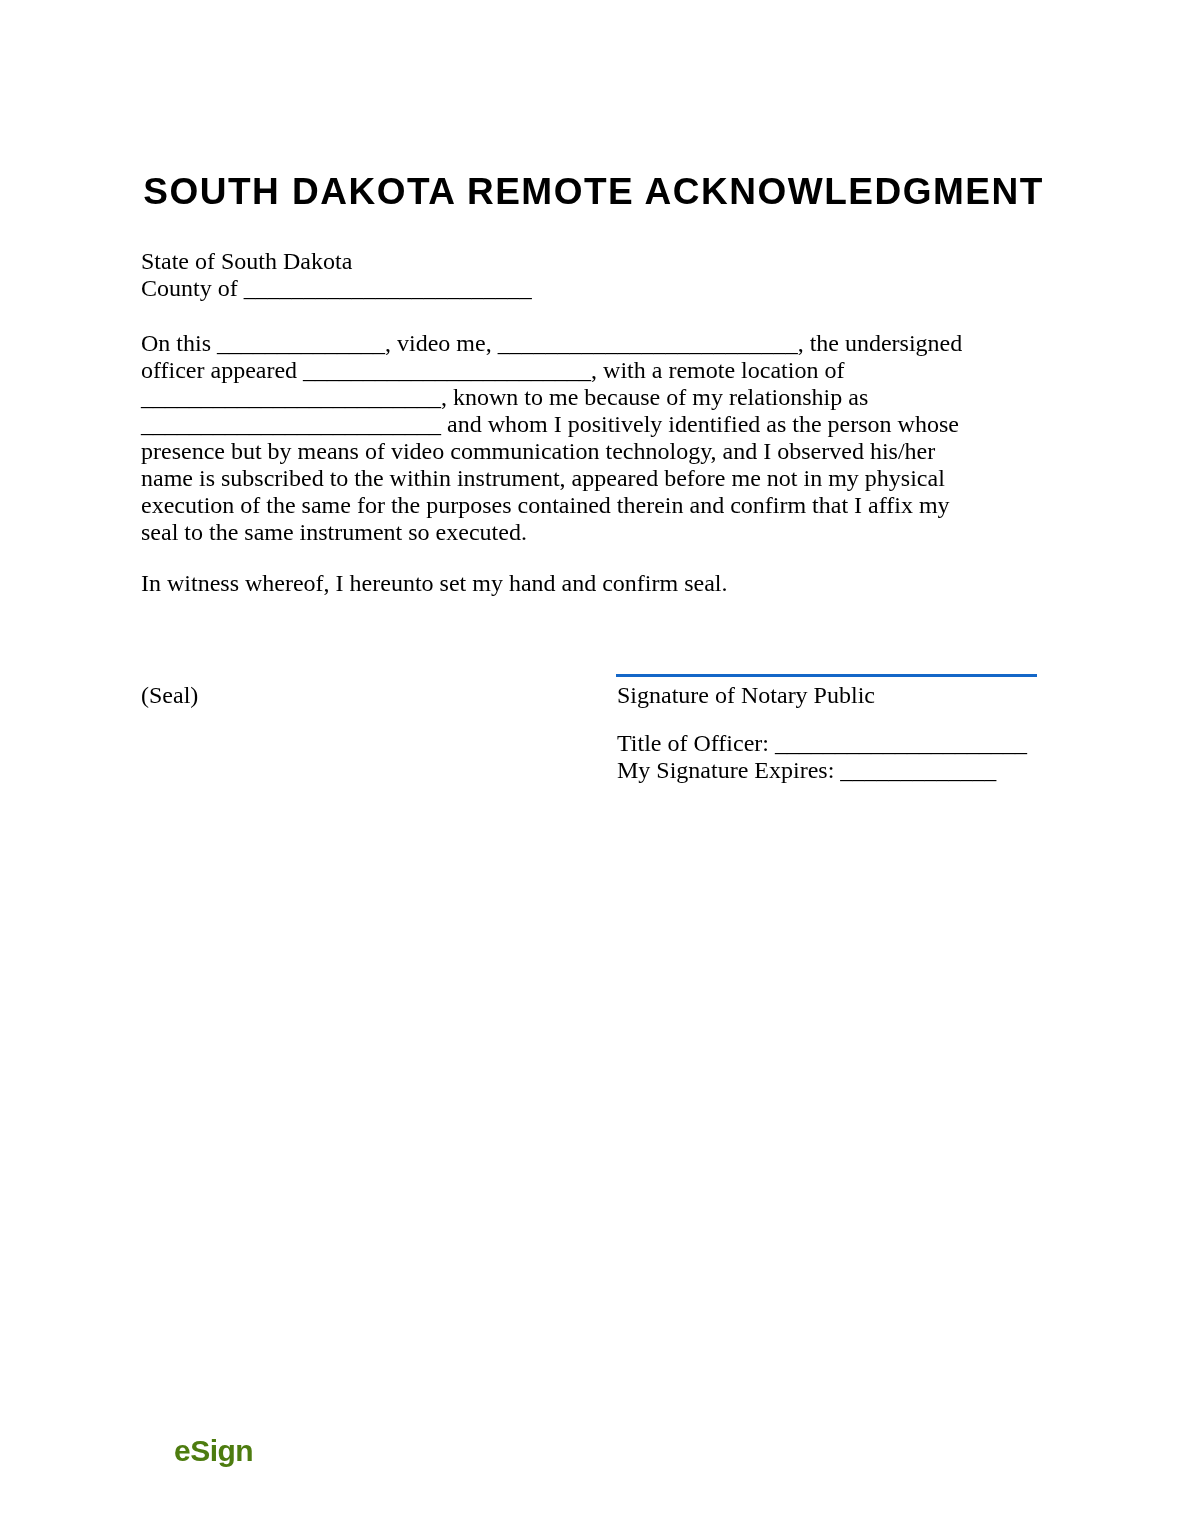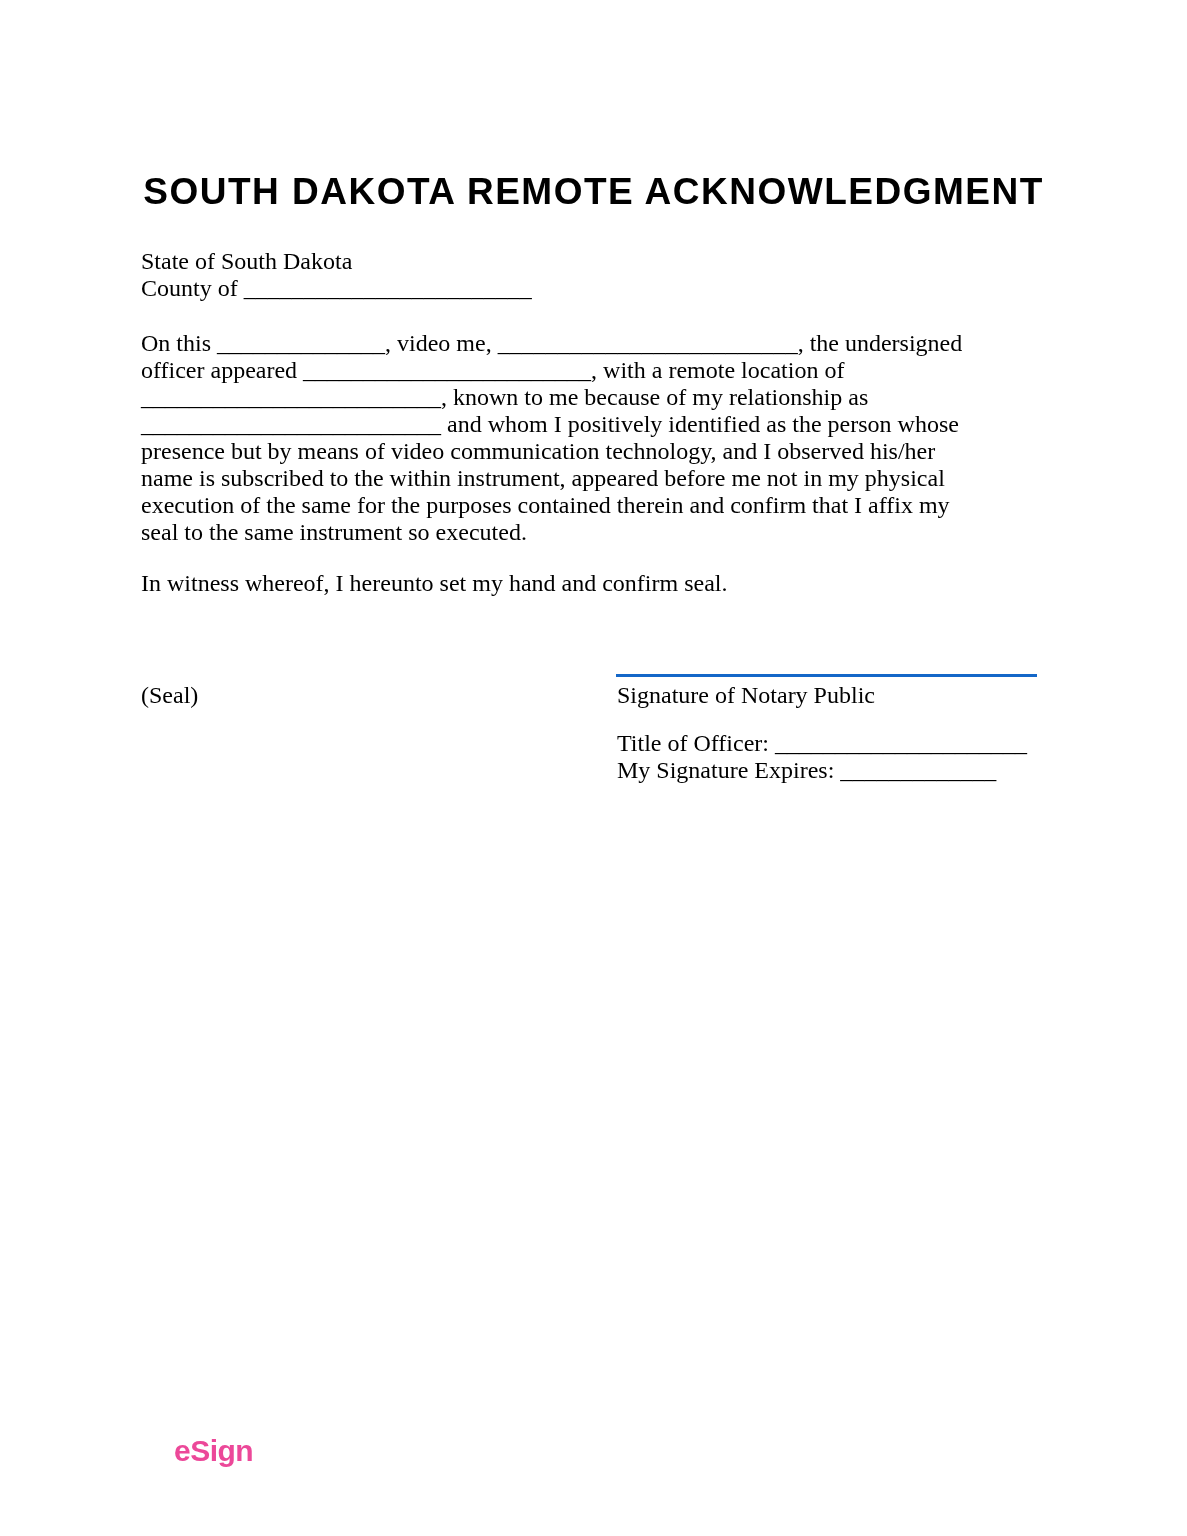--- a/index.html
+++ b/index.html
@@ -77,21 +77,21 @@
     margin-top: 12px;
   }
   .brand-logo {
     position: absolute;
     left: 174px;
     top: 1436px;
     font-size: 30px;
     font-weight: bold;
     letter-spacing: -0.5px;
     line-height: 1;
-    color: #ec4899;
+    color: #4d7c0f;
   }
 </style>
 </head>
 <body>
 
 <div class="page">
 
   <h1 class="doc-title">SOUTH DAKOTA REMOTE ACKNOWLEDGMENT</h1>
 
   <div class="state-county body-text">

